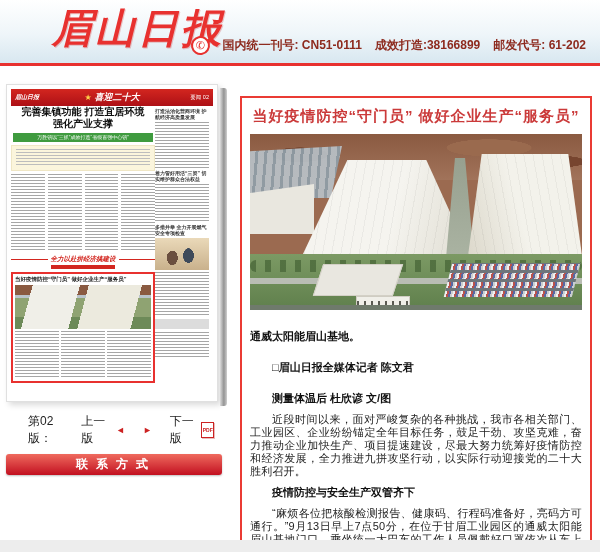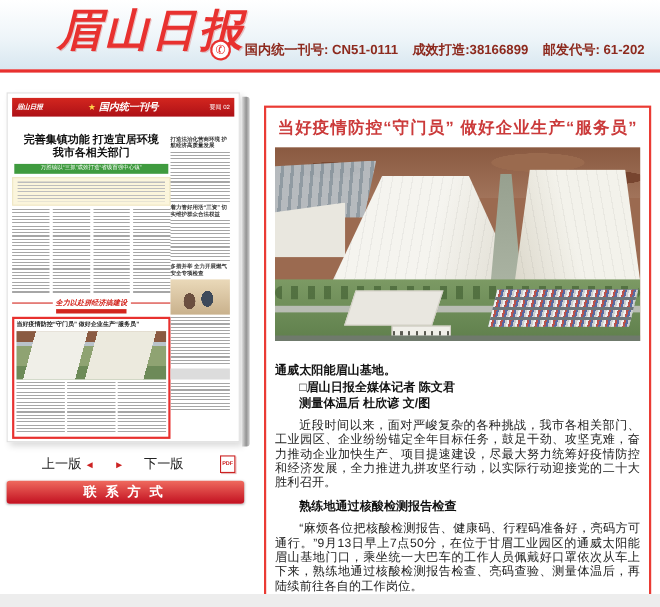--- a/index.html
+++ b/index.html
@@ -50,21 +50,21 @@
   }
   .masthead-left { font-size:6px; font-style:italic; font-weight:bold; }
   .masthead-center {
     position:absolute; left:50%; transform:translateX(-50%);
     display:flex; align-items:center; gap:3px;
     font-size:9px; font-weight:bold; font-style:italic; white-space:nowrap;
   }
   .emblem { color:#ffd24a; font-size:8px; font-style:normal; }
   .masthead-right { margin-left:auto; font-size:5.5px; }
 
-  .paper-body { display:flex; gap:0; margin-top:16px; }
+  .paper-body { display:flex; gap:0; margin-top:0; }
   .p-left { width:144px; }
   .p-right { width:54px; }
 
   .p-head1 { font-size:10px; font-weight:bold; color:#0d0d0d; text-align:center; line-height:12px; }
   .p-greenbar {
     margin:3px auto 0; width:140px; height:9px; background:#3f9b3f; color:#fff;
     font-size:5px; line-height:9px; text-align:center; overflow:hidden; white-space:nowrap;
   }
   .p-yellowbox {
     margin-top:3px; height:26px; background:#fbf5dc; border:1px solid #efe6c4; padding:3px 4px;
@@ -200,21 +200,21 @@
   }
   .ph-gate {
     position:absolute; left:106px; bottom:3px; width:54px; height:11px;
     background:#f0efe9; border:1px solid #cfccc2;
     background-image:repeating-linear-gradient(90deg,#5a5a52 0 2px, transparent 2px 7px);
     background-size:100% 4px; background-position:0 4px; background-repeat:no-repeat;
   }
   .ph-bottomroad { position:absolute; left:0; bottom:0; width:100%; height:5px; background:#6f7a6c; }
 
   .caption { font-size:11px; font-weight:bold; color:#111; margin-top:19px; }
-  .byline  { font-size:11px; font-weight:bold; color:#111; margin-top:0; text-indent:2em; }
+  .byline  { font-size:11px; font-weight:bold; color:#111; margin-top:16px; text-indent:2em; }
   .para    { font-size:11px; color:#222; line-height:13px; text-indent:2em;
              text-align:justify; margin-top:7px; letter-spacing:.2px; }
   .subhead { font-size:11px; font-weight:bold; color:#111; margin-top:7px; text-indent:2em; }
 
   .footer-band { position:absolute; left:0; top:540px; width:600px; height:12px; background:#ededed; }
 </style>
 </head>
 <body>
 
 <div class="site-header">
@@ -226,29 +226,29 @@
     <span>邮发代号: 61-202</span>
   </div>
 </div>
 
 <div class="sidebar">
   <div class="paper">
     <div class="masthead">
       <span class="masthead-left">眉山日报</span>
       <span class="masthead-center">
         <span class="emblem">★</span>
-        <span>国内统一刊号</span>
+        <span>喜迎二十大</span>
       </span>
       <span class="masthead-right">要闻 02</span>
     </div>
 
     <div class="paper-body">
       <div class="p-left">
         <div class="p-head1">完善集镇功能 打造宜居环境</div>
-        <div class="p-head1">我市各相关部门</div>
+        <div class="p-head1">强化产业支撑</div>
         <div class="p-greenbar">万胜镇以“三抓”成效打造“省级百强中心镇”</div>
         <div class="p-yellowbox">
           <div class="tl-light" style="height:100%;"></div>
         </div>
         <div class="p-cols">
           <div class="tl"></div>
           <div class="tl"></div>
           <div class="tl"></div>
           <div class="tl"></div>
         </div>
@@ -279,20 +279,21 @@
         <div class="mini-people"></div>
         <div class="tl" style="height:44px; margin-top:2px;"></div>
         <div class="p-graybox"></div>
         <div class="tl" style="height:26px; margin-top:3px;"></div>
       </div>
     </div>
     <div class="paper-curl"></div>
   </div>
 
   <div class="page-nav">
+    <span class="lbl">第02版：</span>
     <span class="nav-link">上一版</span>
     <span class="tri">◄</span>
     <span class="tri" style="margin-left:18px;">►</span>
     <span class="nav-link" style="margin-left:18px;">下一版</span>
     <span class="pdf-icon">PDF</span>
   </div>
 
   <div class="contact-btn">联系方式</div>
 </div>
 
@@ -312,17 +313,17 @@
     <div class="ph-plaza"></div>
     <div class="ph-parking"></div>
     <div class="ph-gate"></div>
     <div class="ph-bottomroad"></div>
   </div>
 
   <div class="caption">通威太阳能眉山基地。</div>
   <div class="byline">□眉山日报全媒体记者 陈文君</div>
   <div class="byline">测量体温后 杜欣谚 文/图</div>
   <p class="para">近段时间以来，面对严峻复杂的各种挑战，我市各相关部门、工业园区、企业纷纷锚定全年目标任务，鼓足干劲、攻坚克难，奋力推动企业加快生产、项目提速建设，尽最大努力统筹好疫情防控和经济发展，全力推进九拼攻坚行动，以实际行动迎接党的二十大胜利召开。</p>
-  <div class="subhead">熟练地通过核酸检测报告检查</div>
+  <div class="subhead">疫情防控与安全生产双管齐下</div>
   <p class="para">“麻烦各位把核酸检测报告、健康码、行程码准备好，亮码方可通行。”9月13日早上7点50分，在位于甘眉工业园区的通威太阳能眉山基地门口，乘坐统一大巴车的工作人员佩戴好口罩依次从车上下来，熟练地通过核酸检测报告检查、亮码查验、测量体温后，再陆续前往各自的工作岗位。</p>
 </div>
 
 <div class="footer-band"></div>
 
 </body></html>

